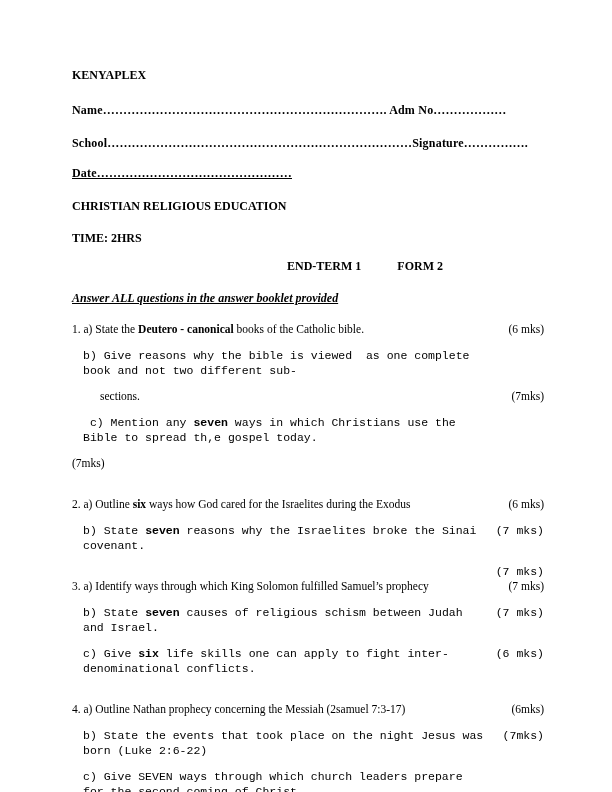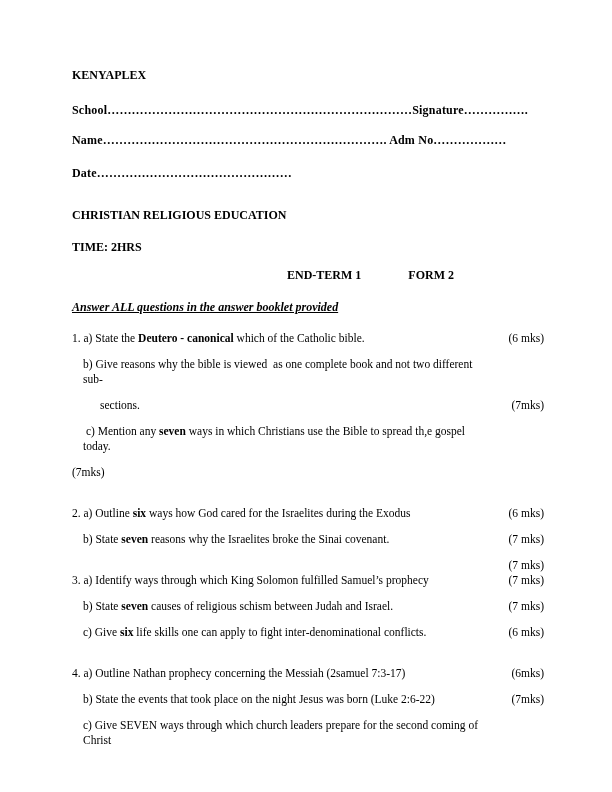--- a/index.html
+++ b/index.html
@@ -25,87 +25,87 @@
   }
   .hline {
     font-weight: bold;
     font-size: 12px;
     line-height: 15px;
     white-space: pre-wrap;
   }
   .brand        { margin-bottom: 20px; }
   .name-line    { margin-bottom: 18px; letter-spacing: 0.2px; }
   .school-line  { margin-bottom: 15px; letter-spacing: 0.2px; }
-  .date-line    { margin-bottom: 27px; letter-spacing: 0.2px; }
+  .date-line    { margin-bottom: 18px; letter-spacing: 0.2px; text-decoration: underline; }
   .subject-line { margin-bottom: 17px; }
   .time-line    { margin-bottom: 13px; }
   .term-line {
     margin-bottom: 17px;
     display: flex;
     padding-left: 215px;
-    gap: 47px;
+    gap: 36px;
     text-align: right;
   }
   .instruction-line {
     margin-bottom: 16px;
     font-style: italic;
     text-decoration: underline;
   }
   .questions {
     font-size: 11.5px;
     line-height: 15px;
   }
   .question { margin-bottom: 26px; }
   .question:last-child { margin-bottom: 8px; }
   .qline {
     position: relative;
     margin-bottom: 11px;
     padding-right: 58px; 
   }
   .qline:last-child { margin-bottom: 0; }
   .qline.indent-0 { padding-left: 0; }
-  .qline.indent-1 { padding-left: 11px; }
+  .qline.indent-1 { padding-left: 11px; font-family: Liberation Mono, monospace; }
   .qline.indent-2 { padding-left: 28px; }
   .qtext { white-space: pre-wrap; }
   .qtext .bold { font-weight: bold; text-align: center; }
   .marks {
     position: absolute;
     right: -2px;
     top: 0;
     white-space: nowrap;
   }
 </style>
 </head>
 <body>
 
 <div class="page">
   <div class="content">
 
     <div class="hline brand">KENYAPLEX</div>
 
+    <div class="hline name-line">Name……………………………………………………………. Adm No………………</div>
+
     <div class="hline school-line">School…………………………………………………………………Signature…………….</div>
-
-    <div class="hline name-line">Name……………………………………………………………. Adm No………………</div>
 
     <div class="hline date-line">Date…………………………………………</div>
 
     <div class="hline subject-line">CHRISTIAN RELIGIOUS EDUCATION</div>
 
     <div class="hline time-line">TIME: 2HRS</div>
 
     <div class="hline term-line">
       <span>END-TERM 1</span>
       <span>FORM 2</span>
     </div>
 
     <div class="hline instruction-line">Answer ALL questions in the answer booklet provided</div>
 
     <div class="questions">
         <div class="question">
-          <div class="qline indent-0"><span class="qtext"><span>1. a) State the </span><span class="bold">Deutero - canonical</span><span> which of the Catholic bible.</span></span><span class="marks">(6 mks)</span></div>
+          <div class="qline indent-0"><span class="qtext"><span>1. a) State the </span><span class="bold">Deutero - canonical</span><span> books of the Catholic bible.</span></span><span class="marks">(6 mks)</span></div>
           <div class="qline indent-1"><span class="qtext"><span>b) Give reasons why the bible is viewed  as one complete book and not two different sub-</span></span></div>
           <div class="qline indent-2"><span class="qtext"><span>sections.</span></span><span class="marks">(7mks)</span></div>
           <div class="qline indent-1"><span class="qtext"><span> c) Mention any </span><span class="bold">seven</span><span> ways in which Christians use the Bible to spread th,e gospel today.</span></span></div>
           <div class="qline indent-0"><span class="qtext"><span>(7mks)</span></span></div>
         </div>
         <div class="question">
           <div class="qline indent-0"><span class="qtext"><span>2. a) Outline </span><span class="bold">six</span><span> ways how God cared for the Israelites during the Exodus</span></span><span class="marks">(6 mks)</span></div>
           <div class="qline indent-1"><span class="qtext"><span>b) State </span><span class="bold">seven</span><span> reasons why the Israelites broke the Sinai covenant.</span></span><span class="marks">(7 mks)</span></div>
           <div class="qline indent-1"><span class="marks">(7 mks)</span></div>
         </div>

